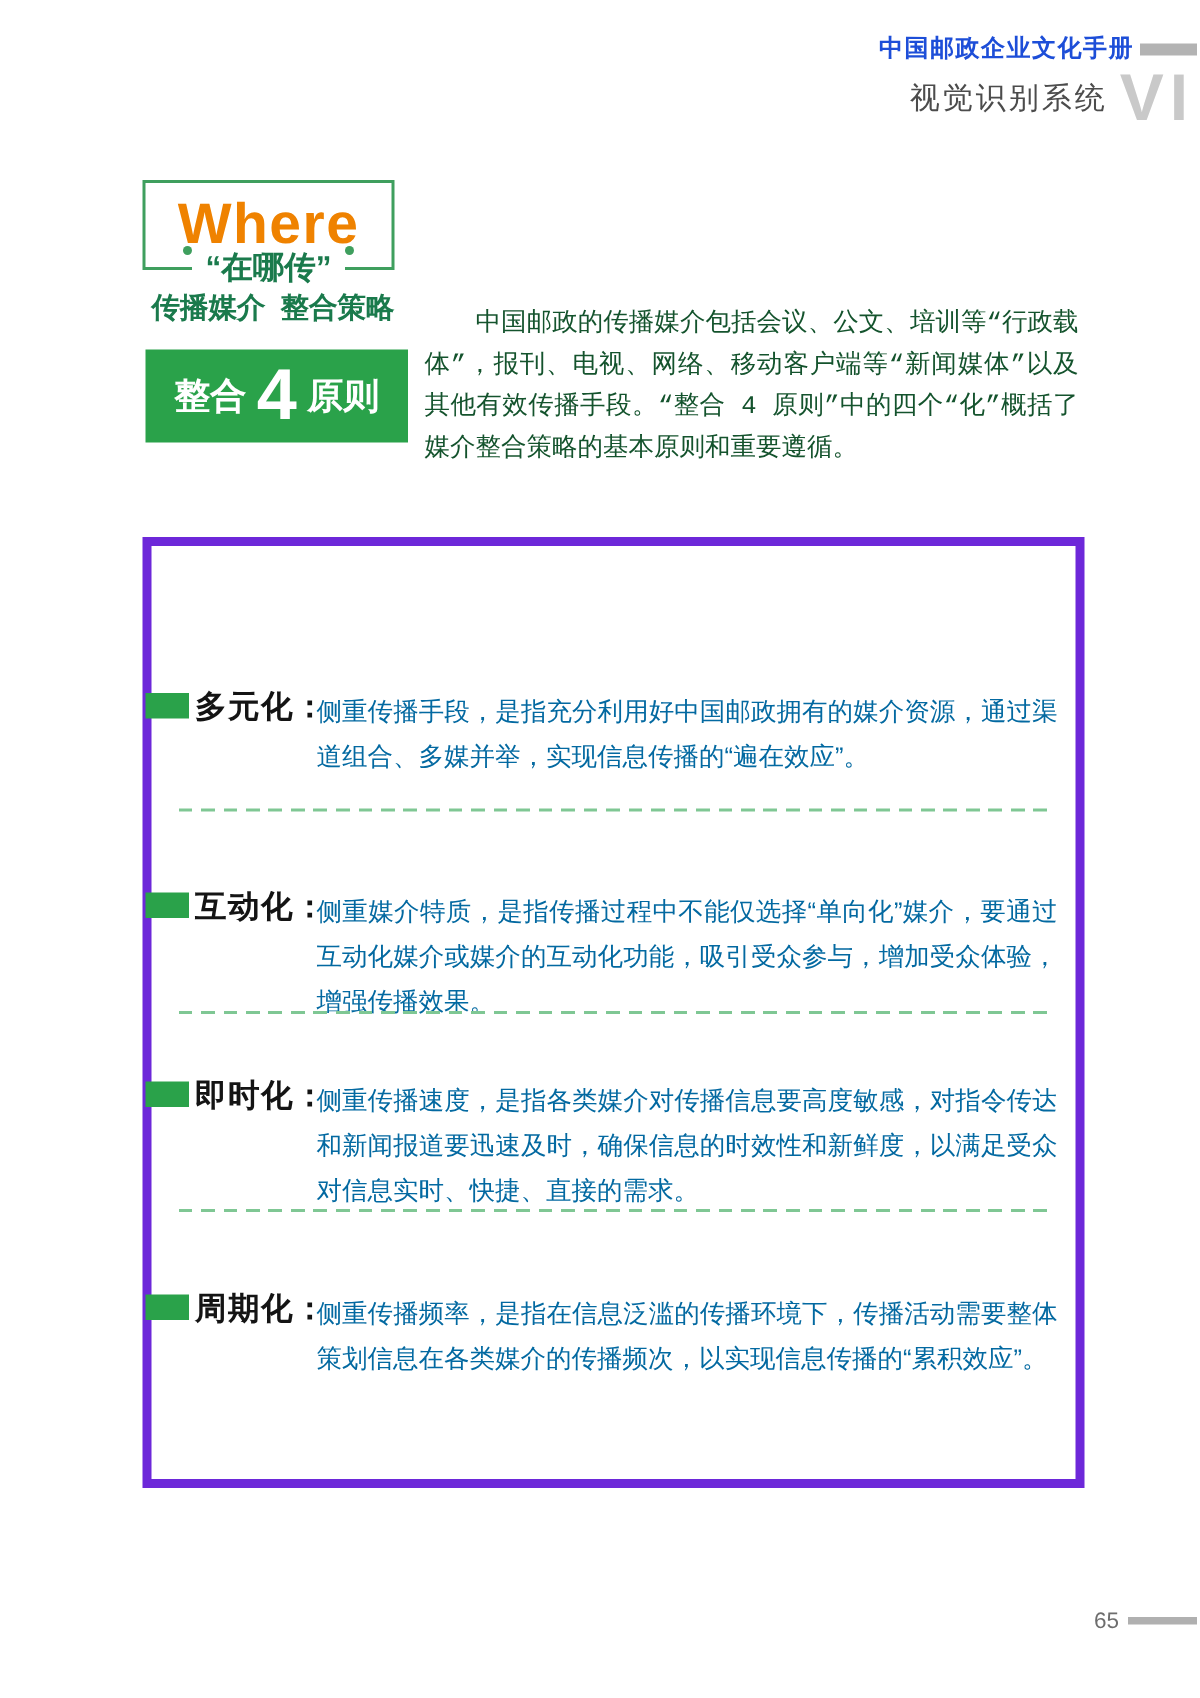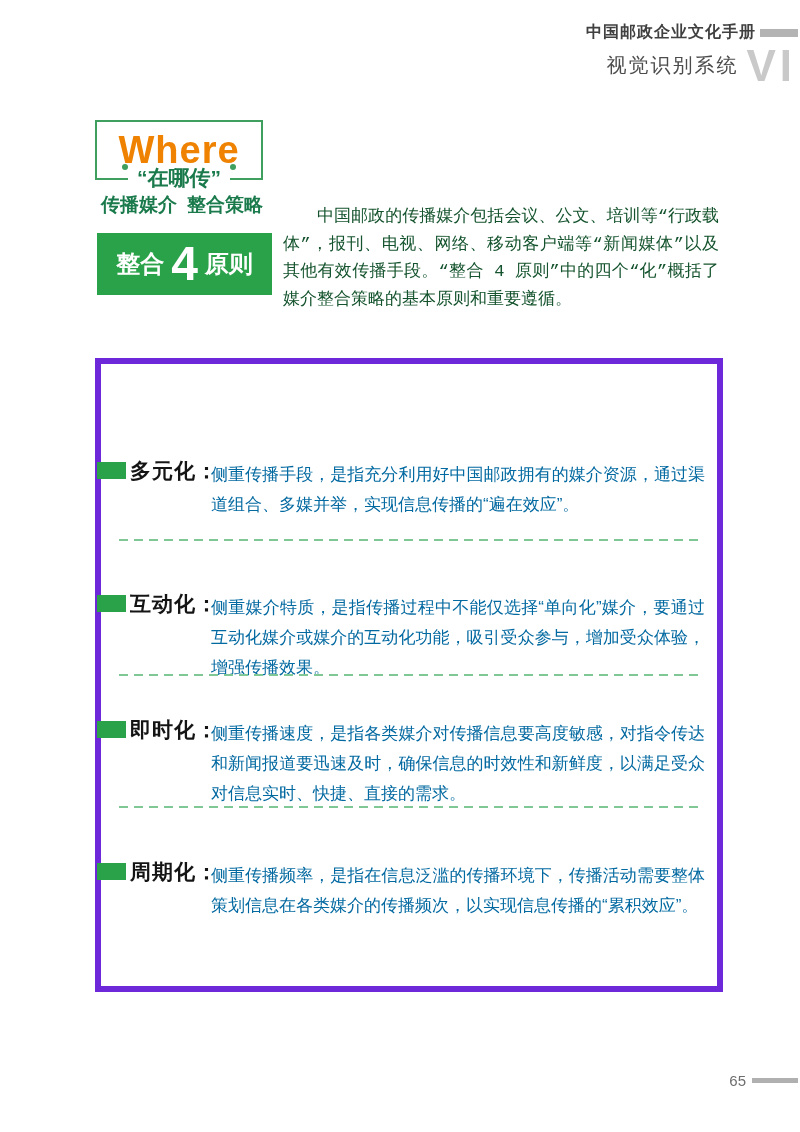--- a/index.html
+++ b/index.html
@@ -4,21 +4,21 @@
 <style>
   * { margin:0; padding:0; box-sizing:border-box; }
   body { background:#e9e9e9; font-family:"Liberation Sans", sans-serif; }
   .page {
     position:relative; width:800px; height:1132px; margin:0 auto;
     background:#ffffff; overflow:hidden;
   }
 
   
   .header-row1 { position:absolute; top:22px; right:2px; display:flex; align-items:center; }
-  .handbook-title { font-size:16px; font-weight:bold; color:#404040; letter-spacing:1px; }
+  .handbook-title { font-size:16px; font-weight:bold; color:#1d4ed8; letter-spacing:1px; }
   .header-bar { width:38px; height:8px; background:#b3b3b3; margin-left:4px; }
   .header-row2 { position:absolute; top:44px; right:4px; display:flex; align-items:flex-start; }
   .system-title { font-size:20px; color:#4c4c4c; letter-spacing:2px; margin-top:8px; }
   .vi-logo { font-size:44px; font-weight:bold; color:#c9c9c9; letter-spacing:4px; margin-left:8px; line-height:1; }
 
   
   .where-box {
     position:absolute; left:95px; top:120px; width:168px; height:60px;
     border:2px solid #3f9f5e; text-align:center;
   }

